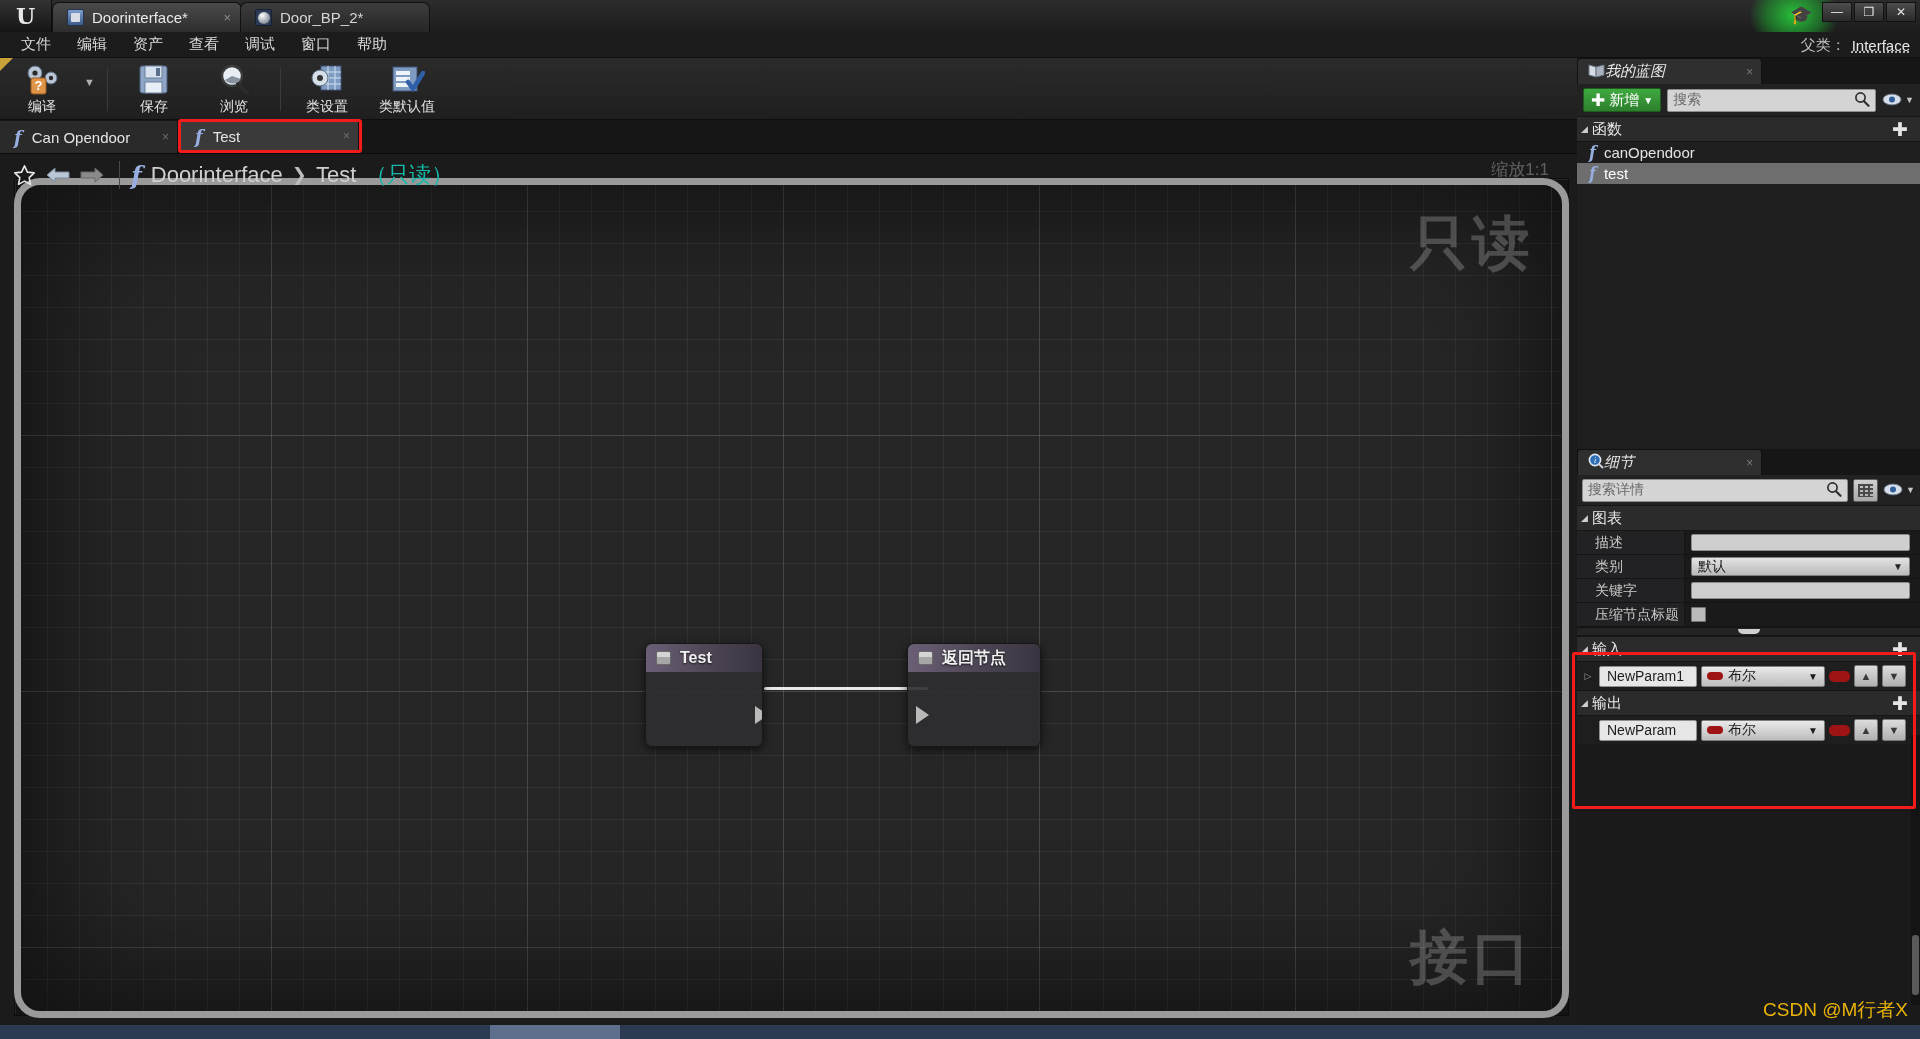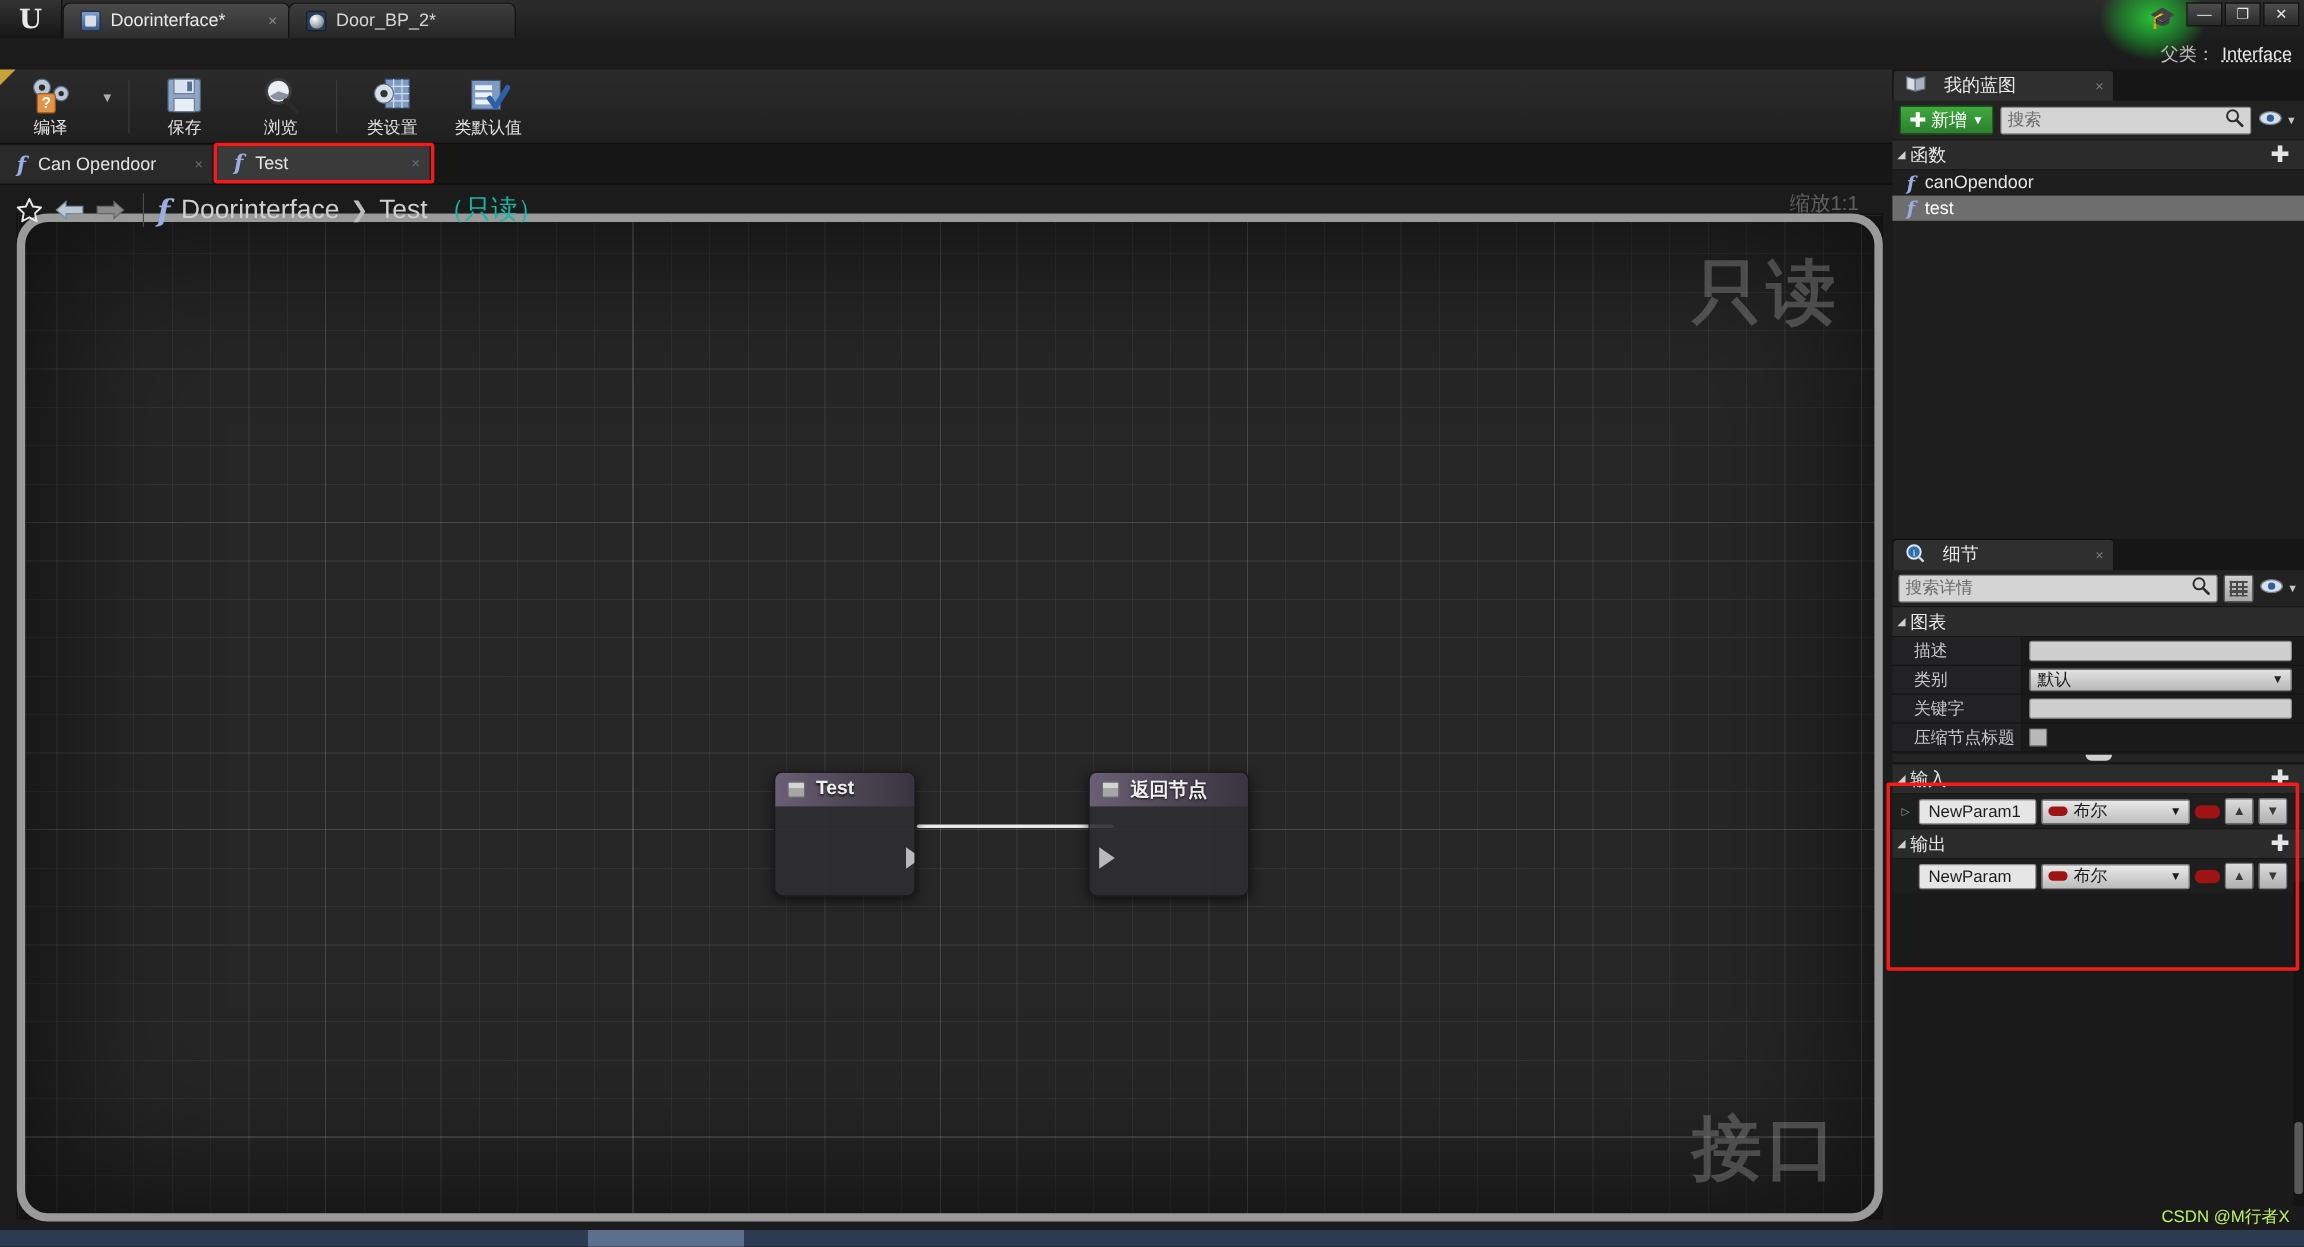--- a/index.html
+++ b/index.html
@@ -229,24 +229,24 @@
     position: absolute; z-index: 1;
     height: 3px; background: #e9e9e9; border-radius: 2px;
   }
 
   
   .right { position: absolute; top: 58px; right: 0; width: 343px; height: 981px; background: #1a1a1a; }
 
   .panel-tabbar { height: 26px; display: flex; align-items: flex-end; background: #161616; }
   .panel-tab {
     height: 26px; min-width: 185px;
-    display: flex; align-items: center; gap: 15px; padding: 0 8px 0 10px;
+    display: flex; align-items: center; gap: 0; padding: 0 8px 0 10px;
     background: #2f2f2f; color: #eaeaea; font-size: 15px;
     border-top-left-radius: 4px; border-top-right-radius: 4px;
-    border: 1px solid #111; border-bottom: none;
+    border: 1px solid #111; border-bottom: none; font-style: italic;
   }
   .panel-tab .tabclose { margin-left: auto; color: #7a7a7a; font-size: 12px; padding-left: 20px; }
 
   .ptoolrow { height: 32px; display: flex; align-items: center; gap: 6px; padding: 0 6px; background: #222; }
   .btn-add {
     display: flex; align-items: center; gap: 4px; height: 24px; padding: 0 7px;
     background: linear-gradient(#3fa93f, #2d7f2d); border: 1px solid #1d5d1d; border-radius: 2px;
     color: #fff; font-size: 15px;
   }
   .btn-add .plus { font-size: 17px; font-weight: bold; line-height: 1; }
@@ -349,21 +349,21 @@
   .vscroll .thumb { position: absolute; left: 1px; width: 7px; background: #5a5a5a; border-radius: 3px; }
 
   
   .bottombar {
     position: absolute; left: 0; bottom: 0; width: 1920px; height: 14px;
     background: #2d3b52;
   }
   .bottombar .seg { position: absolute; top: 0; height: 14px; background: #5d6f8c; }
   .csdn {
     position: absolute; right: 12px; bottom: 16px;
-    color: #bef264; font-size: 14px;
+    color: #eab308; font-size: 19px;
   }
 </style>
 </head>
 <body>
 
 <div class="app">
 
   <div class="titlebar">
     <div class="ue-logo">U</div>
     <div class="tabstrip">
@@ -379,20 +379,29 @@
     </div>
     <div class="glow"></div>
     <div class="grad-badge">🎓</div>
     <div class="winbtns">
       <div class="winbtn">—</div>
       <div class="winbtn">❐</div>
       <div class="winbtn close">✕</div>
     </div>
   </div>
 
+  <div class="menubar">
+    <div class="menuitem">文件</div>
+    <div class="menuitem">编辑</div>
+    <div class="menuitem">资产</div>
+    <div class="menuitem">查看</div>
+    <div class="menuitem">调试</div>
+    <div class="menuitem">窗口</div>
+    <div class="menuitem">帮助</div>
+  </div>
   <div class="parentclass">
     <span>父类：</span>
     <span class="pval">Interface</span>
   </div>
 
   <div class="toolbar">
     <div class="tbcorner"></div>
 
     <div class="tbitem">
       <div class="glyph">

